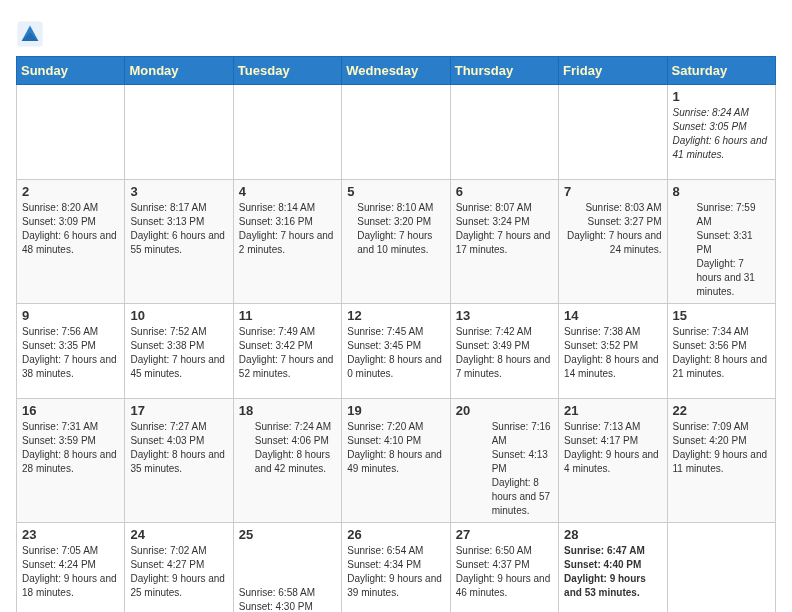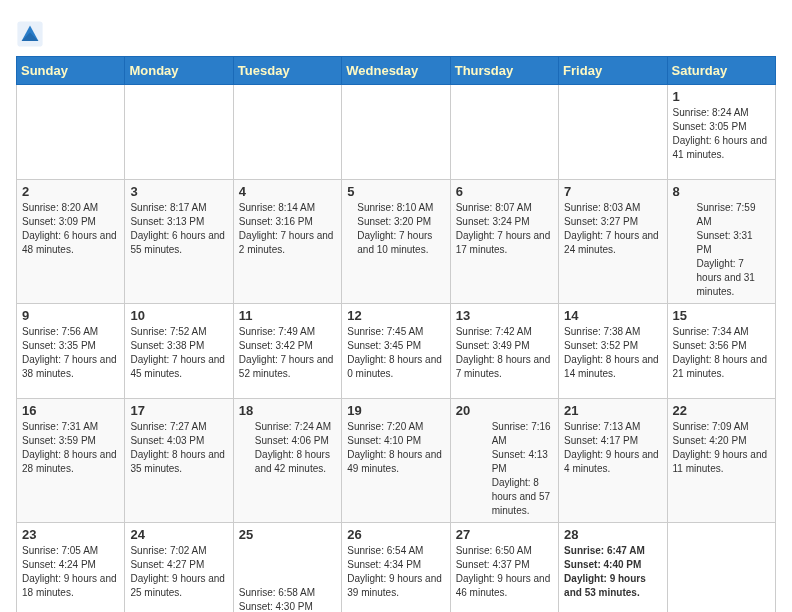--- a/index.html
+++ b/index.html
@@ -131,21 +131,21 @@
   <tbody id="calendar-body">
   <tr>
         <td class="empty-cell"></td>
         <td class="empty-cell"></td>
         <td class="empty-cell"></td>
         <td class="empty-cell"></td>
         <td class="empty-cell"></td>
         <td class="empty-cell"></td>
         <td>
           <span class="day-number">1</span>
-          <div class="day-info" style="white-space: pre-line;">Sunrise: 8:24 AM
+          <div class="day-info" style="white-space: pre-line; font-style: italic;">Sunrise: 8:24 AM
 Sunset: 3:05 PM
 Daylight: 6 hours and 41 minutes.</div>
         </td>
       </tr>
       <tr>
         <td>
           <span class="day-number">2</span>
           <div class="day-info" style="white-space: pre-line;">Sunrise: 8:20 AM
 Sunset: 3:09 PM
 Daylight: 6 hours and 48 minutes.</div>
@@ -169,21 +169,21 @@
 Daylight: 7 hours and 10 minutes.</div>
         </td>
         <td>
           <span class="day-number">6</span>
           <div class="day-info" style="white-space: pre-line;">Sunrise: 8:07 AM
 Sunset: 3:24 PM
 Daylight: 7 hours and 17 minutes.</div>
         </td>
         <td>
           <span class="day-number">7</span>
-          <div class="day-info" style="white-space: pre-line;">Sunrise: 8:03 AM
+          <div class="day-info" style="white-space: pre-line; text-align: right;">Sunrise: 8:03 AM
 Sunset: 3:27 PM
 Daylight: 7 hours and 24 minutes.</div>
         </td>
         <td>
           <span class="day-number">8</span>
           <div class="day-info" style="white-space: pre-line; margin-left: 24px;">Sunrise: 7:59 AM
 Sunset: 3:31 PM
 Daylight: 7 hours and 31 minutes.</div>
         </td>
       </tr>

